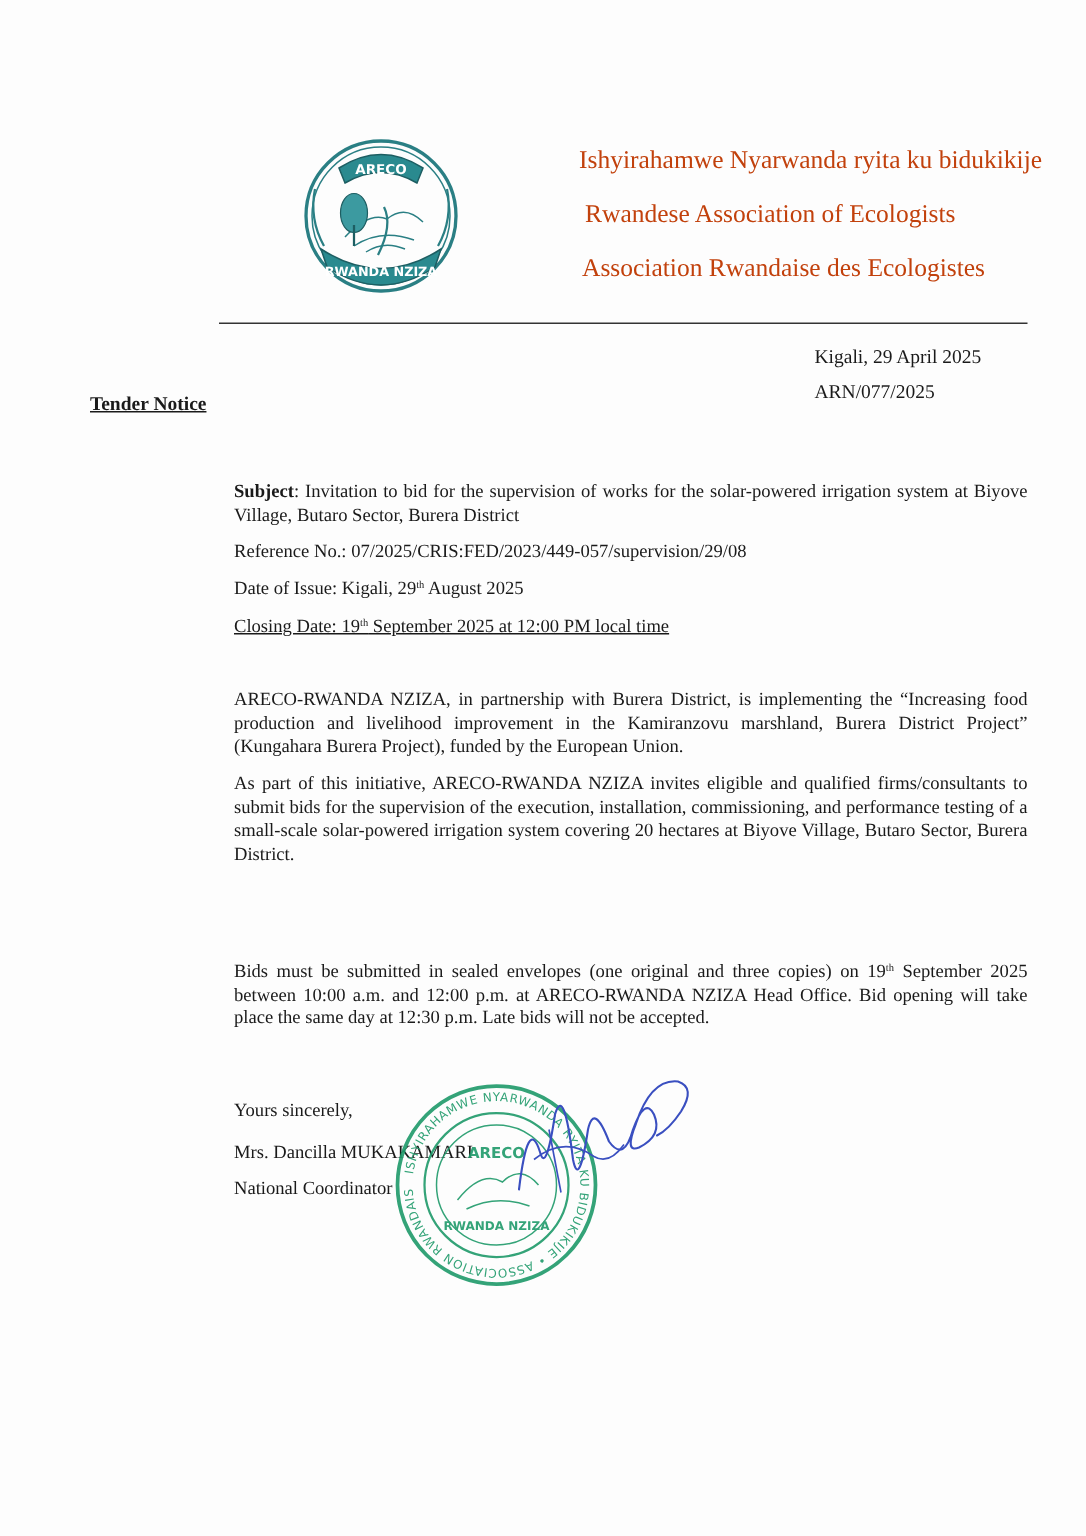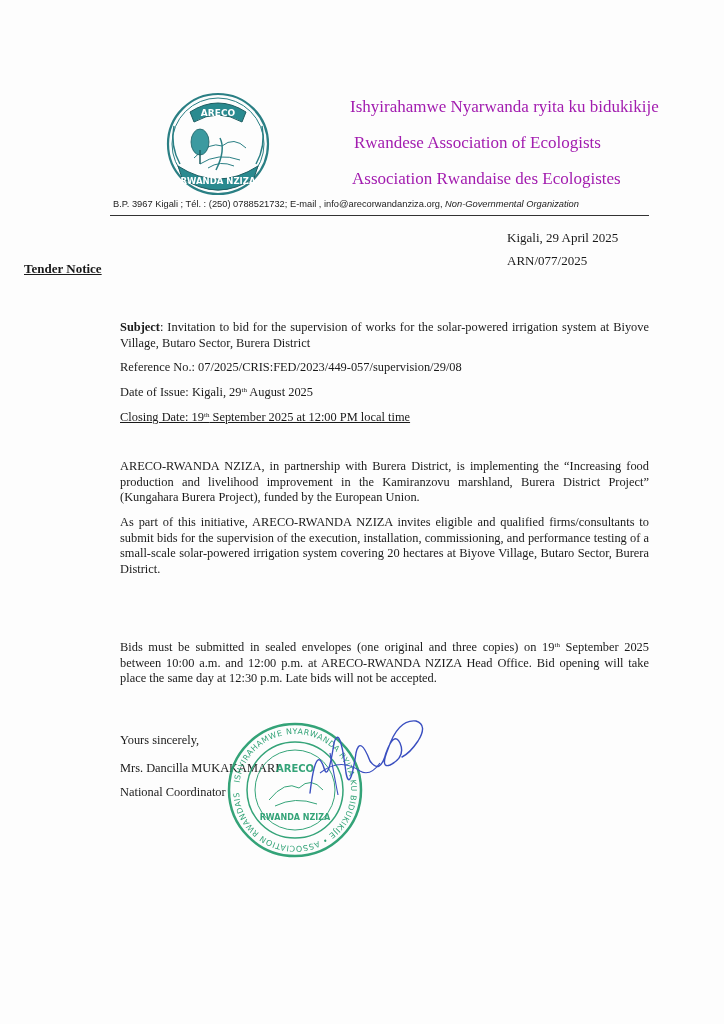--- a/index.html
+++ b/index.html
@@ -1,23 +1,23 @@
 <!DOCTYPE html>
 <html><head>
 <meta charset="utf-8">
 <style>
   html, body { margin: 0; padding: 0; }
   body {
     width: 724px; height: 1024px; background: #fdfdfd; position: relative; overflow: hidden;
     font-family: "Liberation Serif", "DejaVu Serif", serif; color: #1a1a1a;
   }
-  .page { position: absolute; inset: 0; }
+  .page { position: absolute; inset: 0; margin-left: 36px; }
   .logo { position: absolute; left: 160px; top: 86px; width: 116px; width: 116px; height: 116px; }
   .org-names { position: absolute; left: 350px; top: 98px; }
-  .org-line { font-size: 17px; line-height: 17px; margin: 0 0 19px 0; white-space: nowrap; color: #a21caf; }
+  .org-line { font-size: 17px; line-height: 17px; margin: 0 0 19px 0; white-space: nowrap; color: #c2410c; }
   .org-line.l1 { margin-left: 0; }
   .org-line.l2 { margin-left: 2px; }
   .org-line.l3 { margin-left: 4px; }
   .contact { position: absolute; left: 113px; top: 199px; font-family: "Liberation Sans", "DejaVu Sans", sans-serif; font-size: 9.3px; white-space: nowrap; color: #222; }
   .contact .ngo { font-style: italic; }
   .rule { position: absolute; left: 110px; top: 215px; width: 539px; height: 1px; background: #333; }
   .date-block { position: absolute; left: 507px; top: 226px; font-size: 13px; line-height: 23px; }
   .title { position: absolute; left: 0; width: 724px; top: 261px; text-align: left; font-size: 13px; font-weight: bold; }
   .title span { text-decoration: underline; margin-left: 24px; }
   .body-text { position: absolute; left: 120px; width: 529px; font-size: 12.4px; line-height: 15.5px; text-align: justify; }
@@ -54,24 +54,20 @@
     <path d="M14 40 Q10 60 20 78" fill="none" stroke="#2a7f84" stroke-width="1.5"></path>
     <path d="M102 40 Q106 60 96 78" fill="none" stroke="#2a7f84" stroke-width="1.5"></path>
   </svg>
 
   <div class="org-names">
     <div class="org-line l1">Ishyirahamwe Nyarwanda ryita ku bidukikije</div>
     <div class="org-line l3">Rwandese Association of Ecologists</div>
     <div class="org-line l2">Association Rwandaise des Ecologistes</div>
   </div>
 
-  <div class="contact">
-    <span>B.P. 3967 Kigali ;  Tél. : (250) 0788521732;   E-mail , info@arecorwandanziza.org,</span>
-    <span class="ngo">Non-Governmental Organization</span>
-  </div>
   <div class="rule"></div>
 
   <div class="date-block">
     <div>Kigali, 29 April 2025</div>
     <div>ARN/077/2025</div>
   </div>
 
   <div class="title"><span>Tender Notice</span></div>
 
   <div class="body-text" style="top:320px;"><b>Subject</b><span>: Invitation to bid for the supervision of works for the solar-powered irrigation system at Biyove Village, Butaro Sector, Burera District</span></div>

